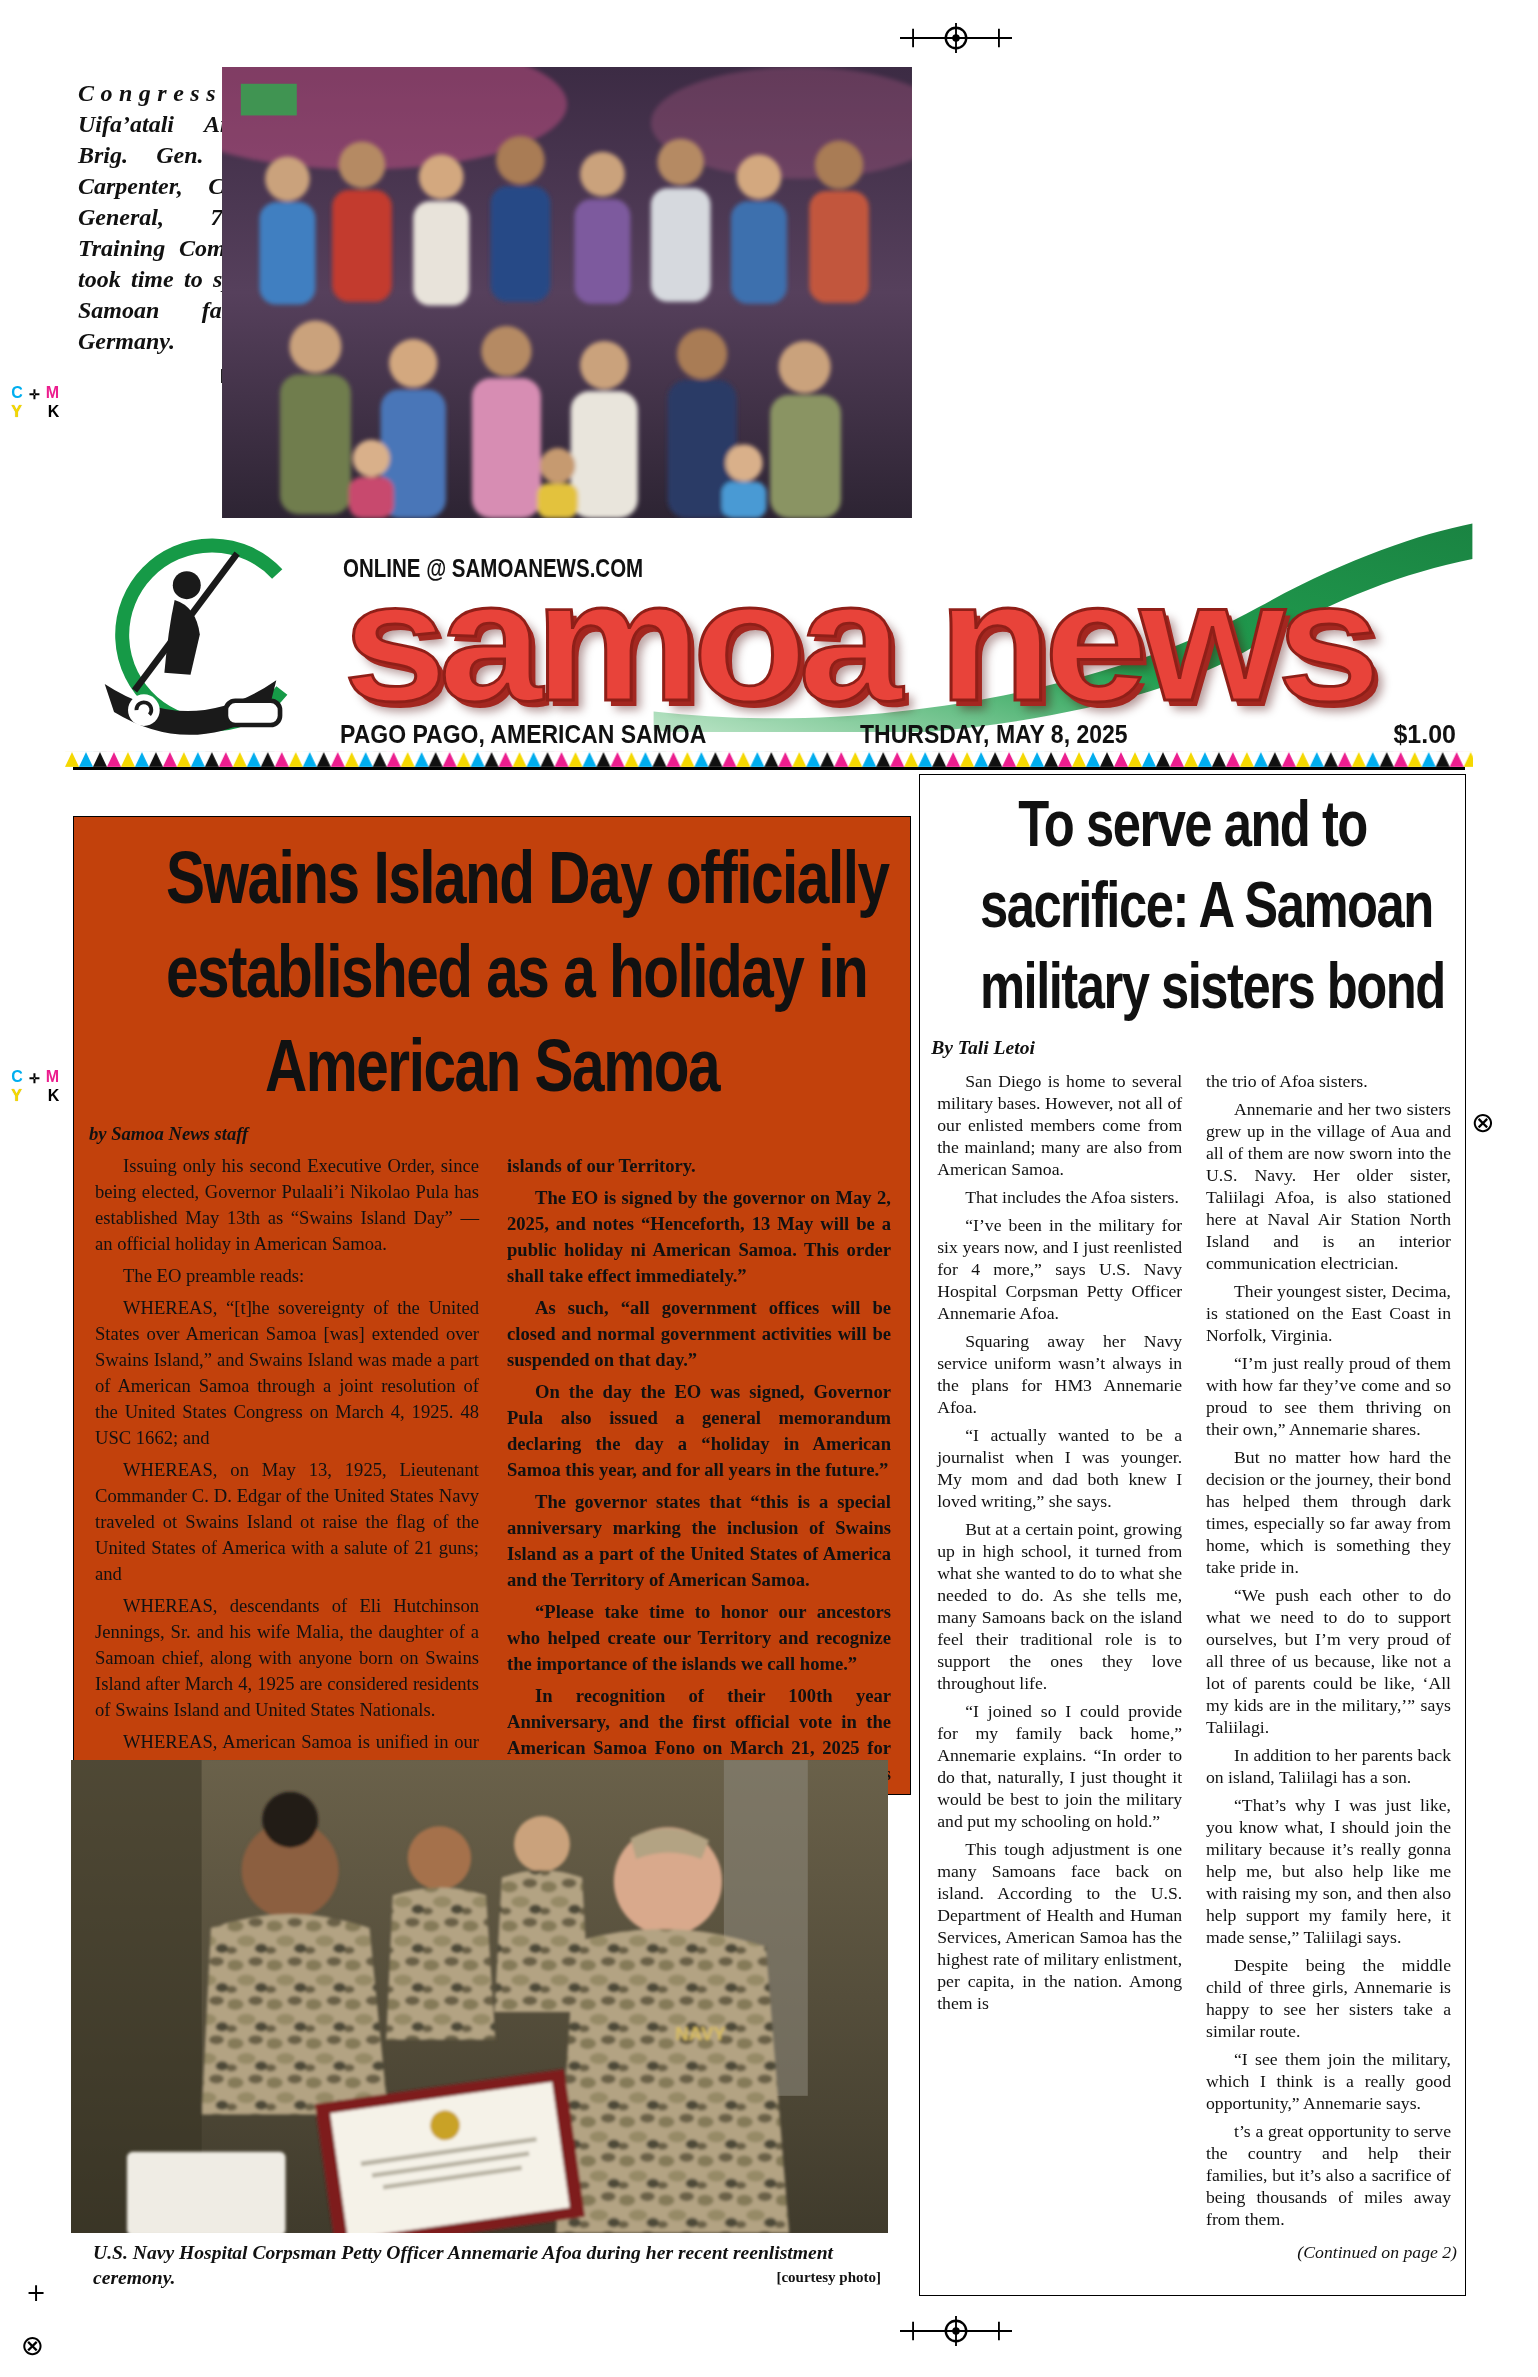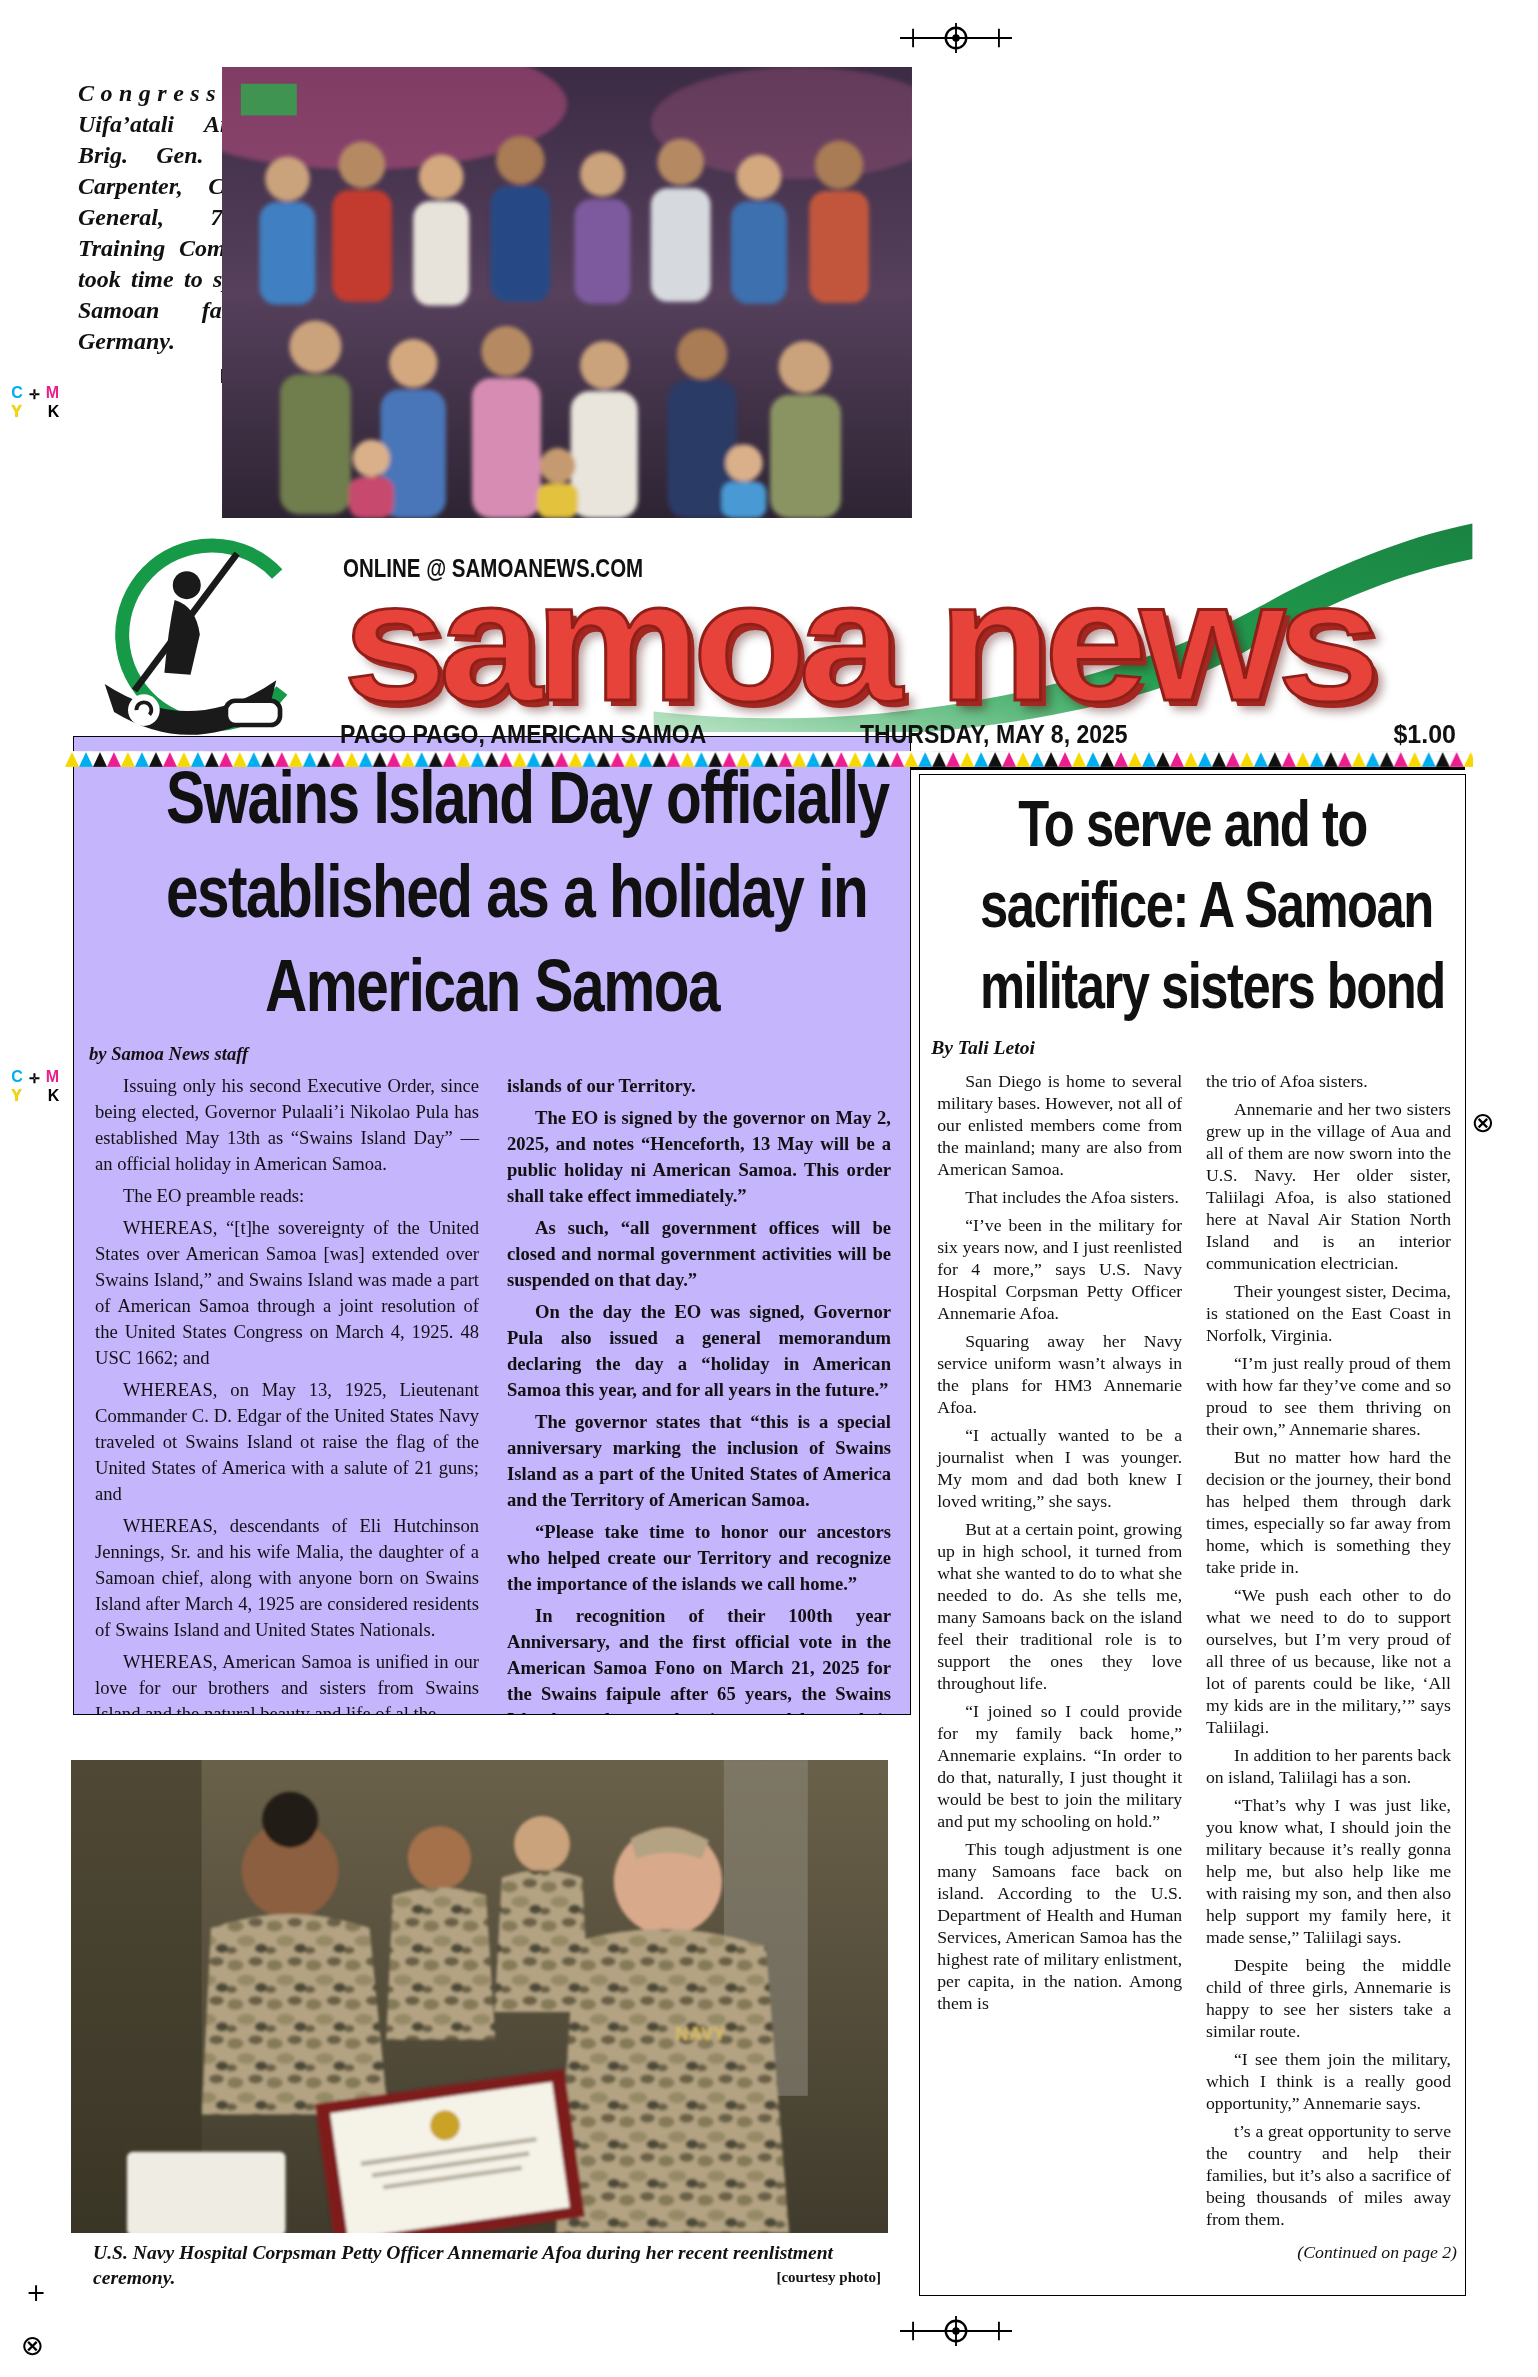--- a/index.html
+++ b/index.html
@@ -31,21 +31,21 @@
   .mast-logo{position:absolute;left:86px;top:518px;z-index:2;}
   .dateline{position:absolute;left:0;top:720px;width:1538px;height:28px;font-family:"Liberation Sans",sans-serif;
             font-weight:bold;font-size:25px;z-index:4;}
   .dateline .dl-loc{position:absolute;left:340px;transform:scaleX(.92);transform-origin:0 0;white-space:nowrap;}
   .dateline .dl-date{position:absolute;left:860px;transform:scaleX(.92);transform-origin:0 0;white-space:nowrap;}
   .dateline .dl-price{position:absolute;right:82px;white-space:nowrap;}
   .tristrip{position:absolute;left:65px;top:751px;z-index:4;}
   .toprule{position:absolute;left:73px;top:767px;width:1392px;height:2.8px;background:#000;}
   
   .abox{position:absolute;border:1.9px solid #000;overflow:hidden;}
-  .la{left:73px;top:736px;width:836px;height:977px;background:#c4b5fd;}
+  .la{left:73px;top:816px;width:836px;height:977px;background:#c2410c;}
   .ra{left:919px;top:774px;width:545px;height:1520px;background:#ffffff;}
   .headline{position:absolute;left:0;width:100%;text-align:center;font-family:"Liberation Sans",sans-serif;
             font-weight:bold;letter-spacing:-1.9px;}
   .headline span{display:block;white-space:nowrap;}
   .la-headline{top:13px;font-size:75px;line-height:94px;transform:scaleX(.78);transform-origin:50% 0;}
   .ra-headline{top:7.5px;font-size:65px;line-height:81px;transform:scaleX(.78);transform-origin:50% 0;}
   .byline{font-weight:bold;font-style:italic;}
   .la .byline{position:absolute;left:15px;top:306px;font-size:18.6px;}
   .ra .byline{position:absolute;left:11.2px;top:262px;font-size:19.6px;}
   .col{position:absolute;}

